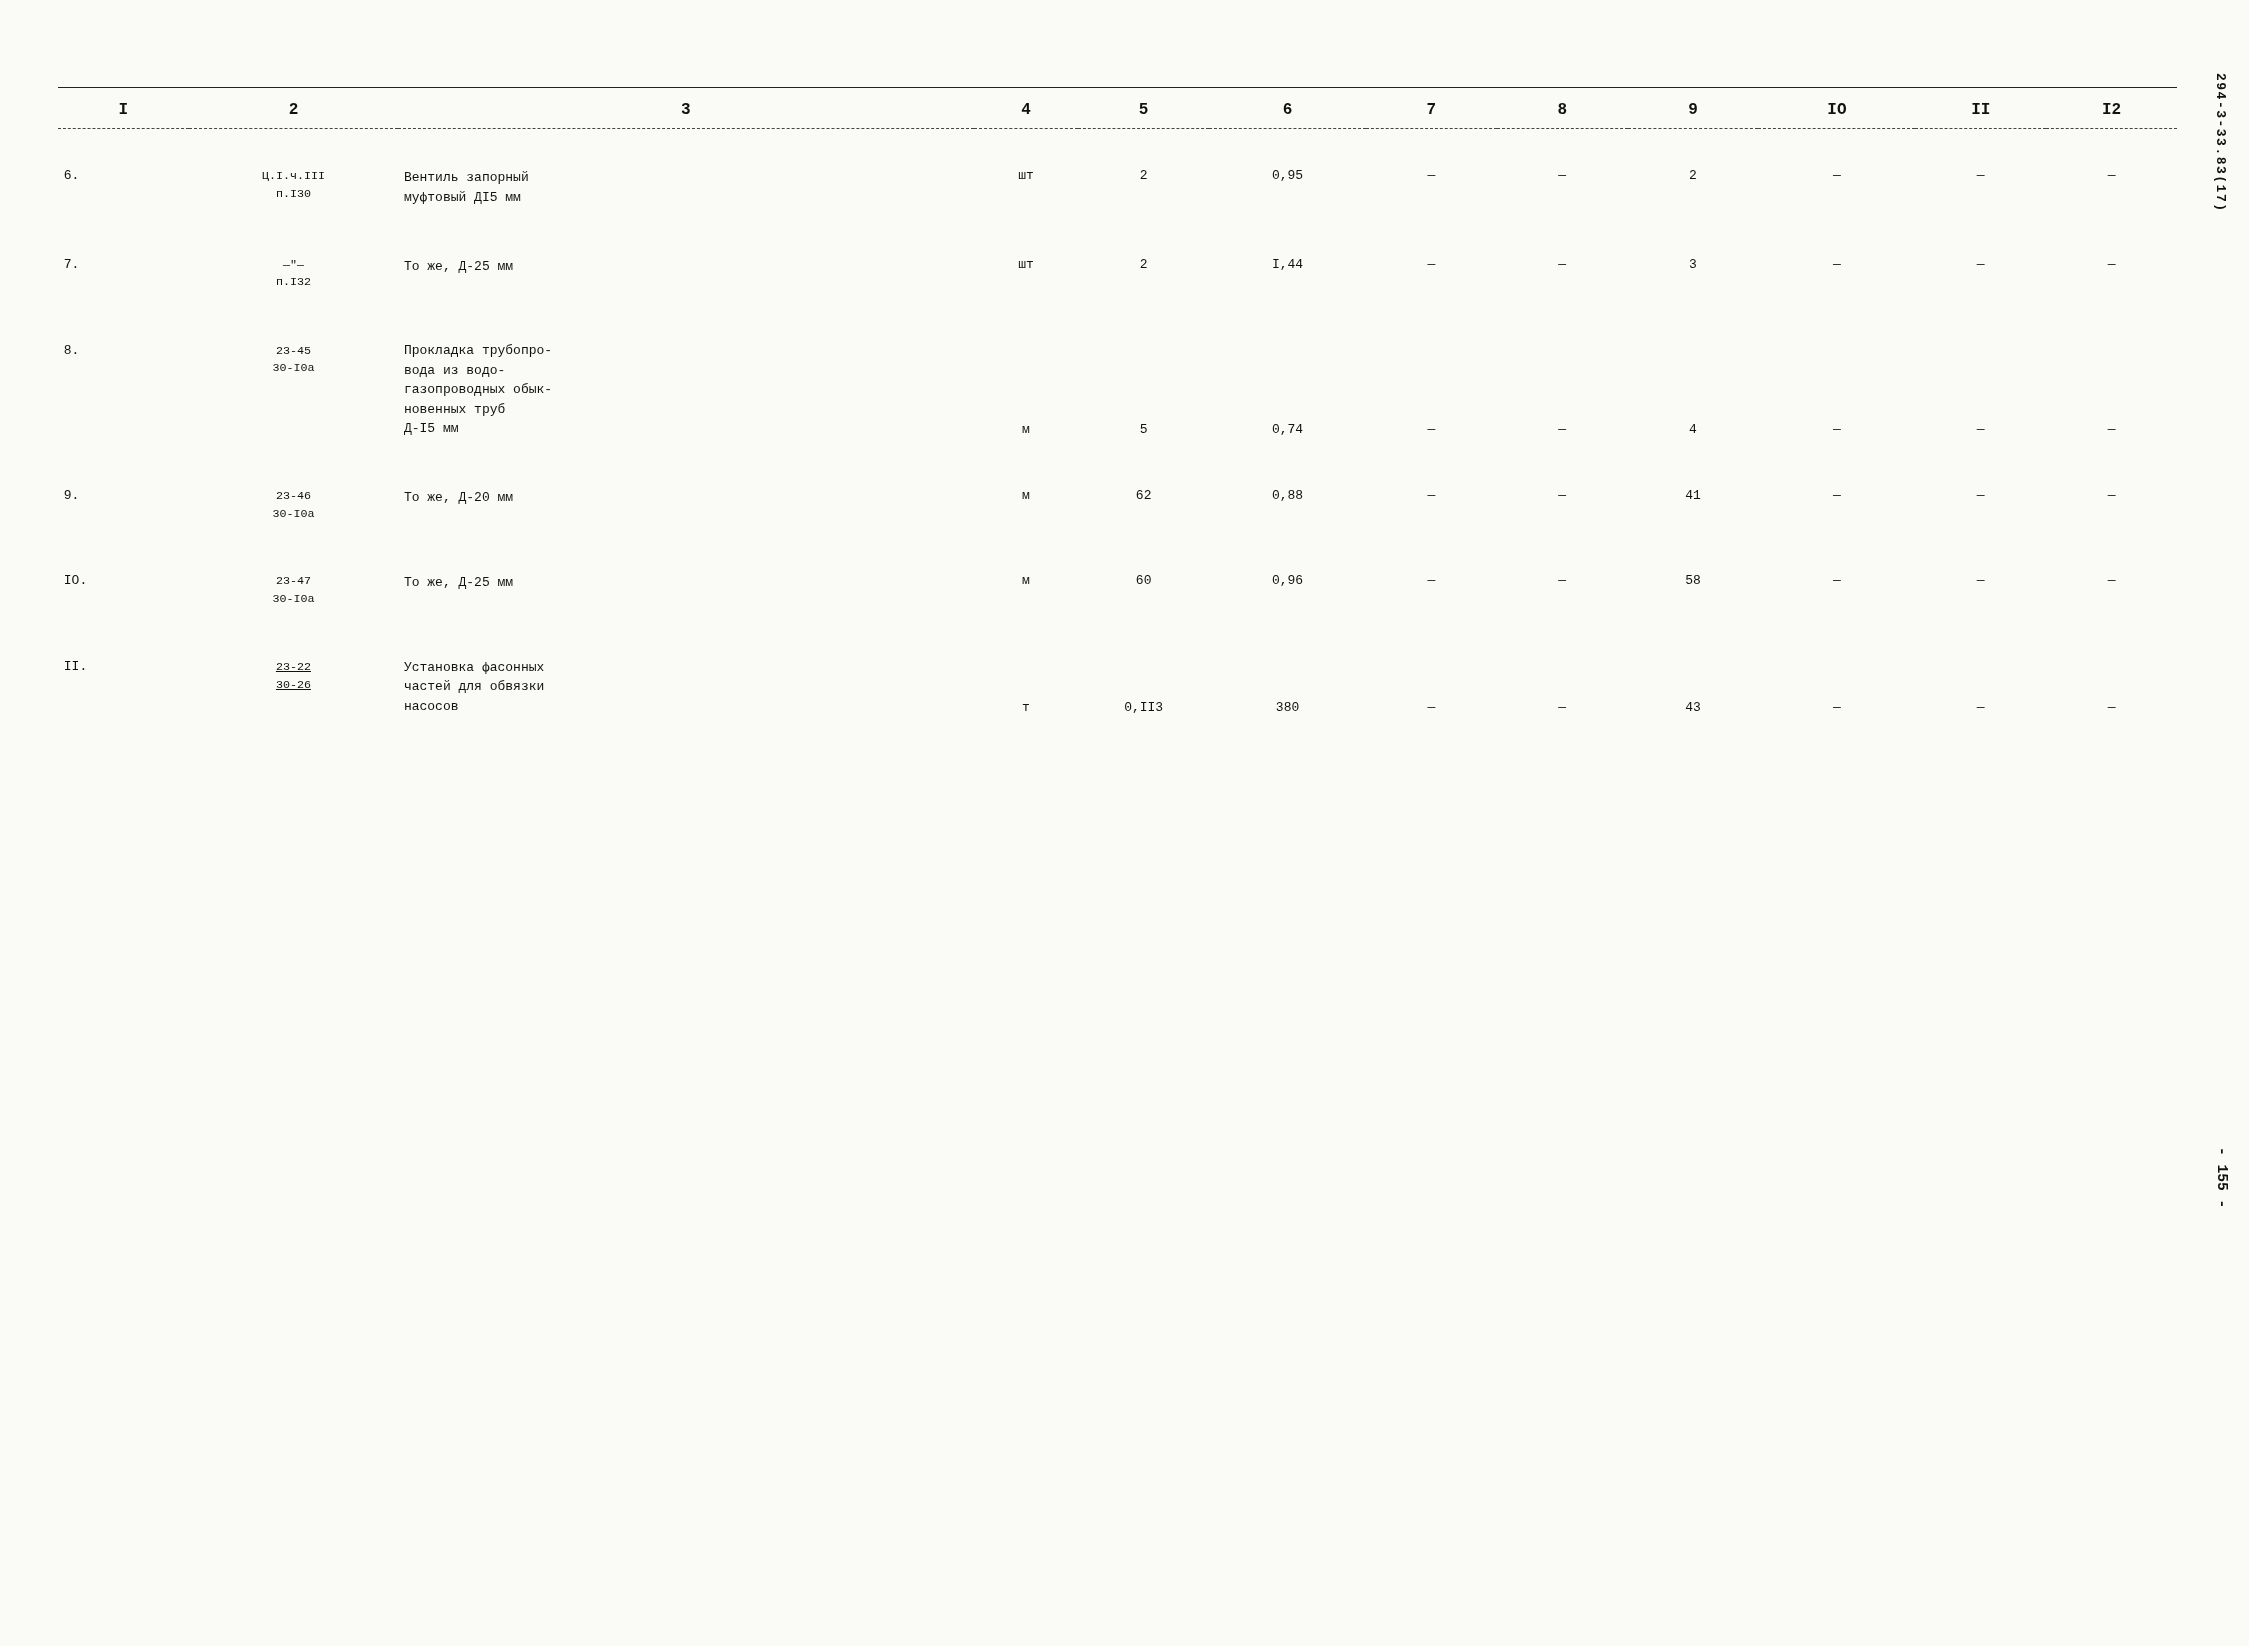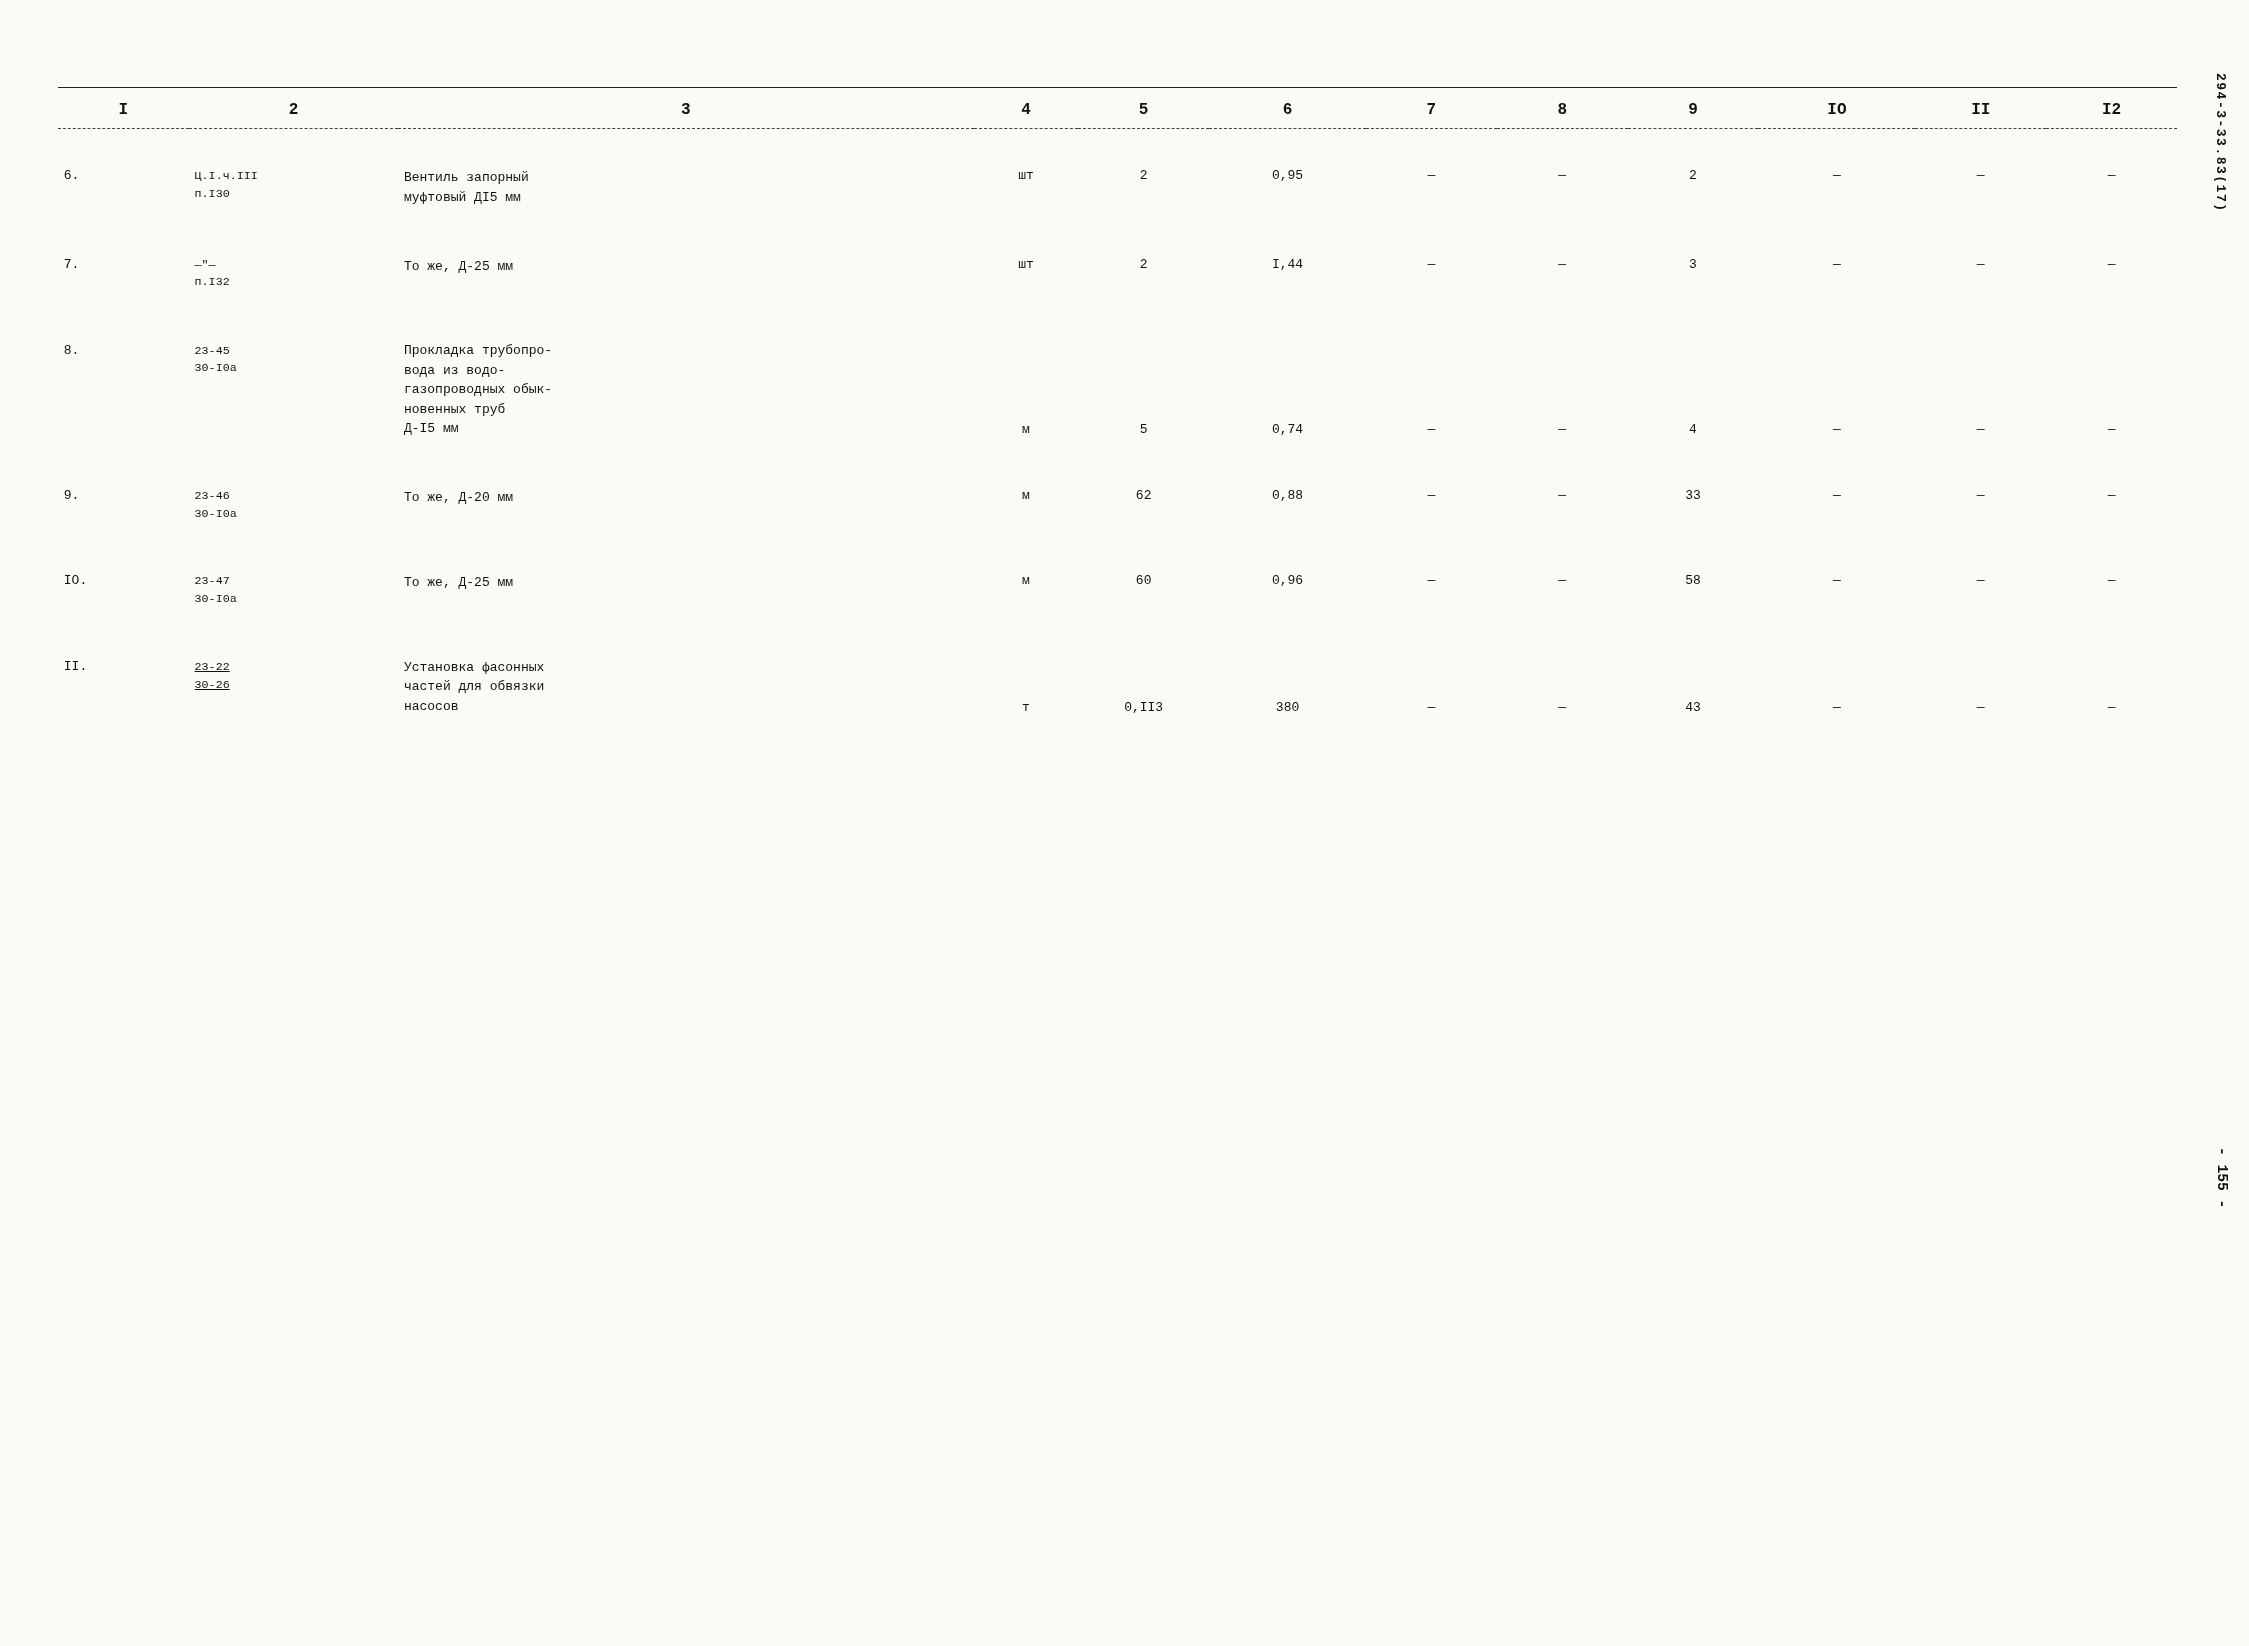--- a/index.html
+++ b/index.html
@@ -88,21 +88,21 @@
     }
 
     .data-row td.col-num {
       font-size: 13px;
       text-align: left;
       vertical-align: top;
     }
 
     .data-row td.col-code {
       font-size: 11.7px;
-      text-align: left;
+      text-align: center;
       vertical-align: top;
       line-height: 1.5;
     }
 
     col.c1  { width: 5%; }
     col.c2  { width: 8%; }
     col.c3  { width: 22%; }
     col.c4  { width: 4%; }
     col.c5  { width: 5%; }
     col.c6  { width: 6%; }
@@ -243,21 +243,21 @@
             23-46<br>30-I0а
           </td>
           <td class="col-desc">
             То же, Д-20 мм
           </td>
           <td>м</td>
           <td>62</td>
           <td>0,88</td>
           <td>—</td>
           <td>—</td>
-          <td>33</td>
+          <td>41</td>
           <td>—</td>
           <td>—</td>
           <td>—</td>
         </tr>
 
         <tr class="row-spacer">
             <td colspan="12" style="padding: 14.6px 0;"></td>
           </tr>
 
         <tr class="data-row">

